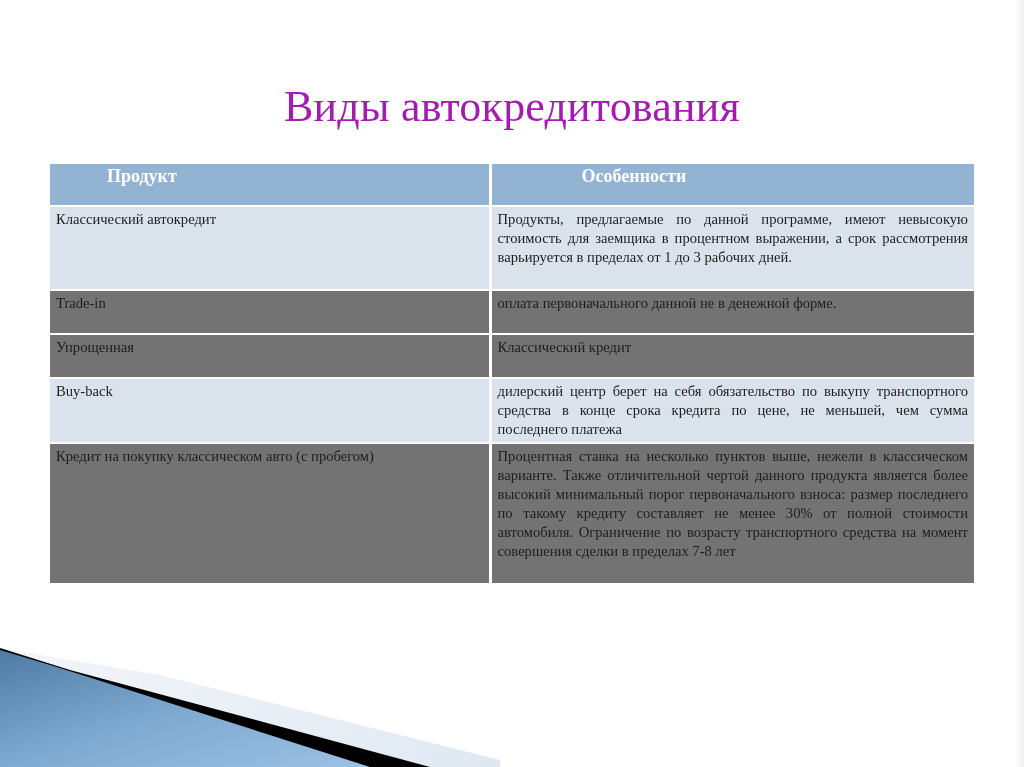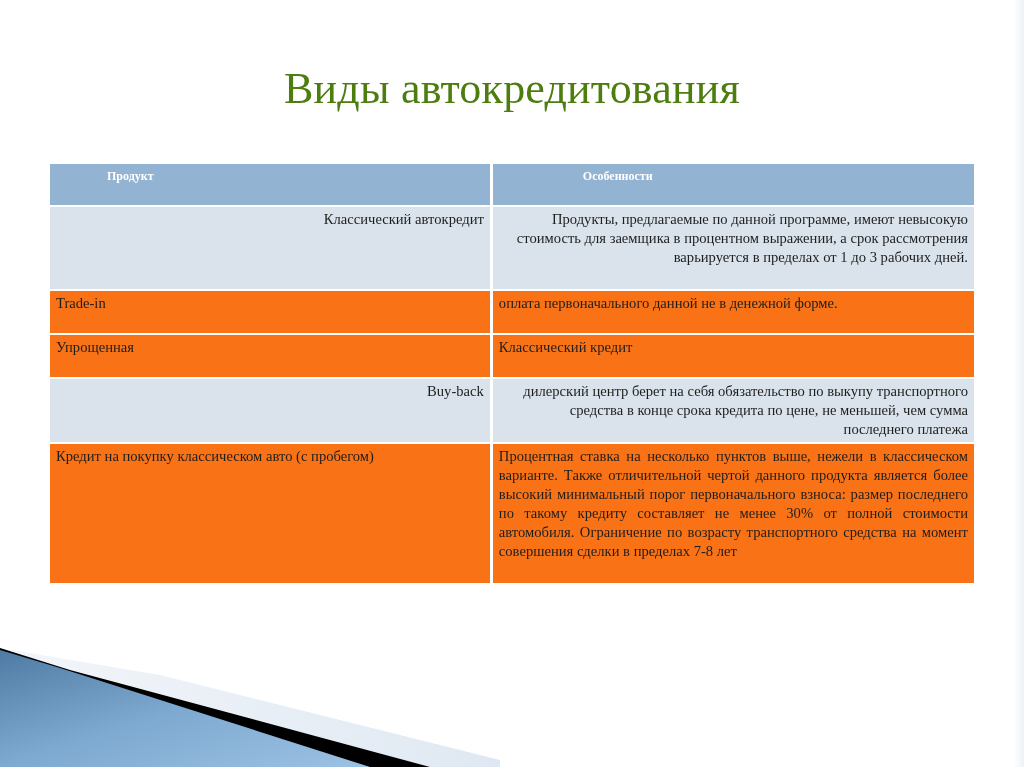--- a/index.html
+++ b/index.html
@@ -6,43 +6,43 @@
     body {
       width: 1024px; height: 767px; position: relative; overflow: hidden;
       background: #ffffff;
       font-family: "Liberation Serif", "DejaVu Serif", serif;
     }
     .right-edge {
       position: absolute; right: 0; top: 0; width: 10px; height: 767px;
       background: linear-gradient(to right, #ffffff, #eef1f4);
     }
     .slide-title {
-      position: absolute; left: 0; width: 1024px; top: 63px;
-      text-align: center; font-size: 44px; color: #4d7c0f;
+      position: absolute; left: 0; width: 1024px; top: 81px;
+      text-align: center; font-size: 44px; color: #a21caf;
       letter-spacing: 0.2px;
     }
     table.grid {
       position: absolute; left: 50px; top: 164px; width: 924px;
       border-collapse: separate; border-spacing: 0;
       font-size: 14.6px; color: #1e1e1e; line-height: 19px;
     }
     table.grid th, table.grid td {
       vertical-align: top; padding: 3px 6px;
       border-bottom: 2px solid #ffffff;
     }
     table.grid th {
       background: #93b3d2; color: #ffffff; font-weight: bold;
-      height: 35px; text-align: left; font-size: 12px; margin-left: 40px;
+      height: 35px; text-align: left; font-size: 18px; margin-left: 40px;
     }
     table.grid th.c1 { padding-left: 57px; }
     table.grid th.c2 { padding-left: 90px; }
     table.grid .c1 { width: 450px; border-right: 3px solid #ffffff; }
     table.grid .c2 { width: 455px; }
-    tr.odd td { background: #dae3ec; text-align: right; }
-    tr.even td { background: #f97316; font-family: Liberation Serif, serif; }
+    tr.odd td { background: #dae3ec; }
+    tr.even td { background: #737373; font-family: Liberation Serif, serif; }
     td.desc { text-align: justify; margin-left: 11px; }
     .r-classic td { height: 76px; }
     .r-trade td, .r-express td, .r-factor td { height: 36px; }
     .r-buyback td { height: 56px; font-family: Liberation Serif, serif; }
     .r-used td { height: 133px; }
     .swoosh { position: absolute; left: 0; top: 620px; width: 1024px; height: 147px; }
   </style>
 </head>
 <body>
 

